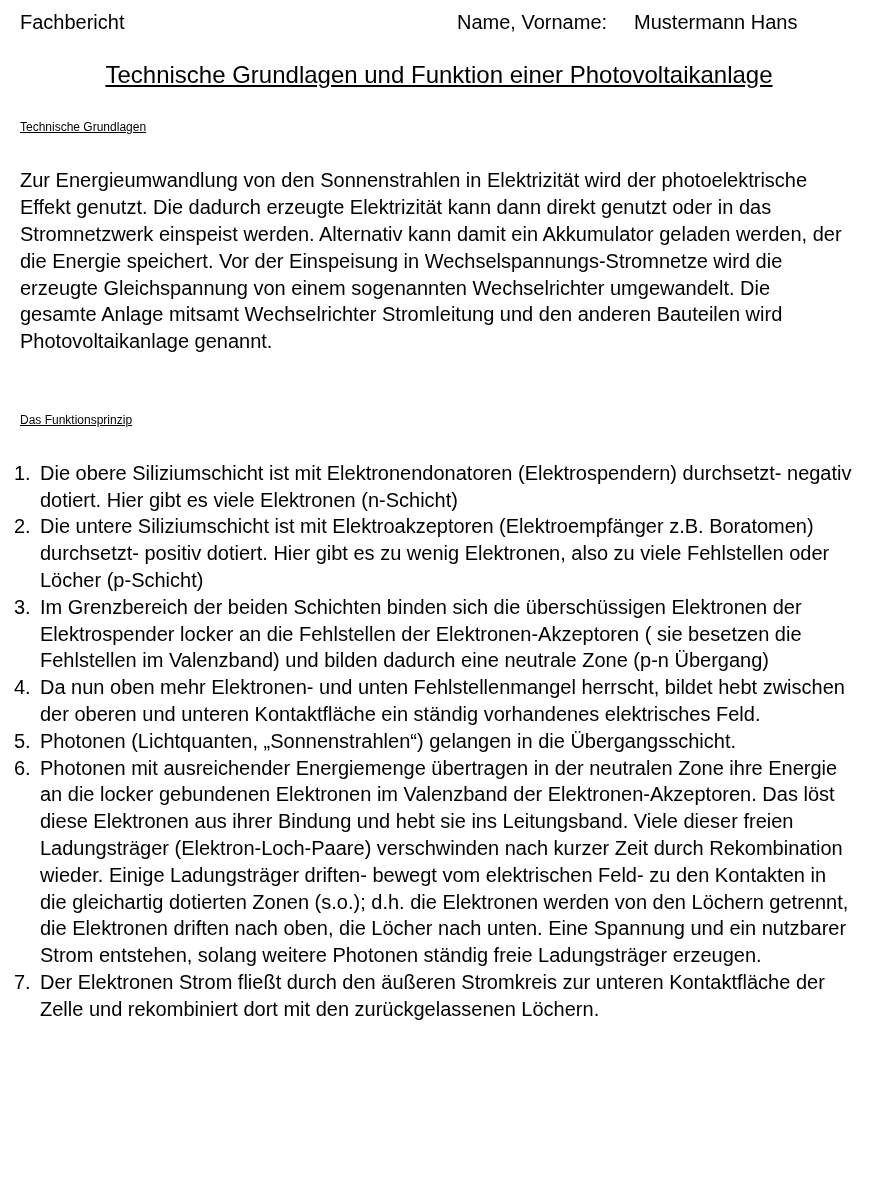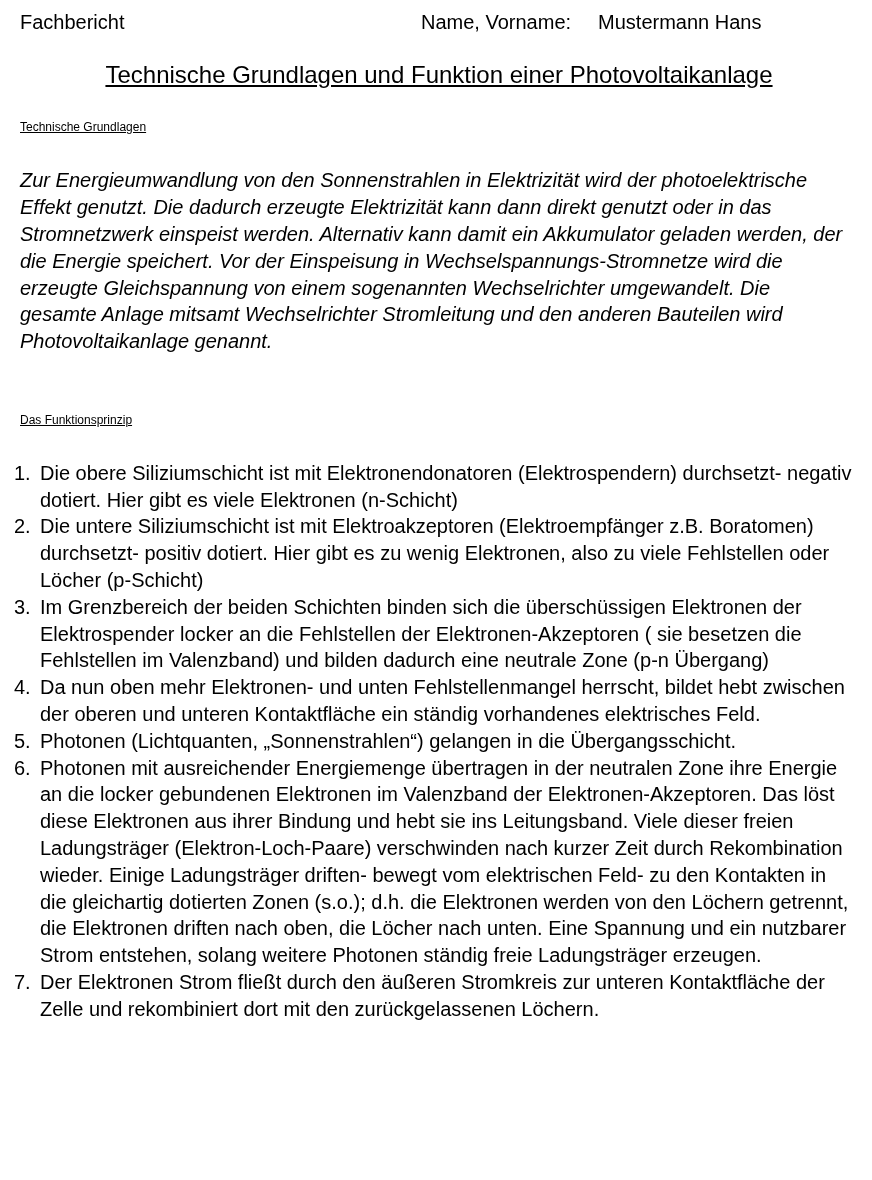--- a/index.html
+++ b/index.html
@@ -22,40 +22,40 @@
     line-height: 26.8px;
     -webkit-font-smoothing: antialiased;
   }
   .header-row {
     position: relative;
     height: 26.8px;
     white-space: nowrap;
   }
   .name-group {
     position: absolute;
-    left: 401px;
+    left: 437px;
     top: 0;
   }
   .name-value {
     margin-left: 27px;
   }
   .doc-title {
     margin: 26px 0 0 0;
     font-size: 24px;
     font-weight: normal;
     text-align: center;
     text-decoration: underline;
   }
   .section-heading {
     font-size: 12px;
     font-weight: normal;
     text-decoration: underline;
   }
   .h-grundlagen { margin: 25px 0 0 0; }
-  .p-grundlagen { margin: 27px 13px 0 0; font-style: italic; }
+  .p-grundlagen { margin: 27px 13px 0 0; }
   .h-funktionsprinzip { margin: 52px 0 0 0; }
   .p-funktionsprinzip { margin: 28px 0 0 0; }
   p { margin: 0; }
   .numbered-list {
     list-style: none;
     margin: 26px 0 0 -6px;
     padding: 0;
   }
   .list-item {
     display: flex;

